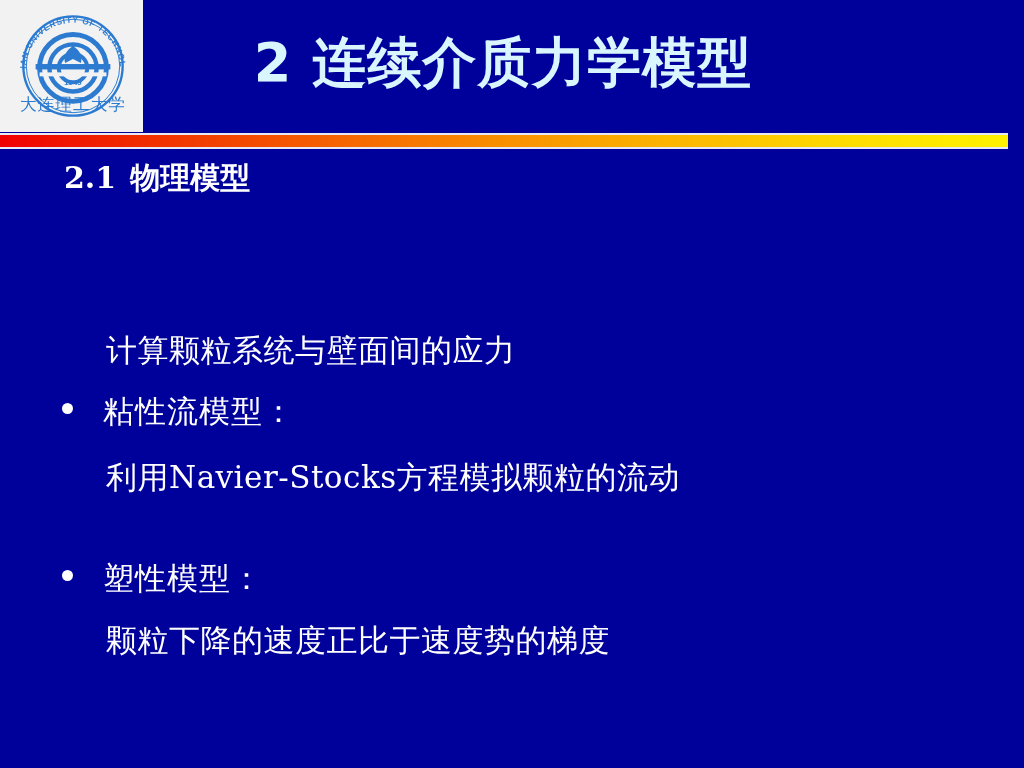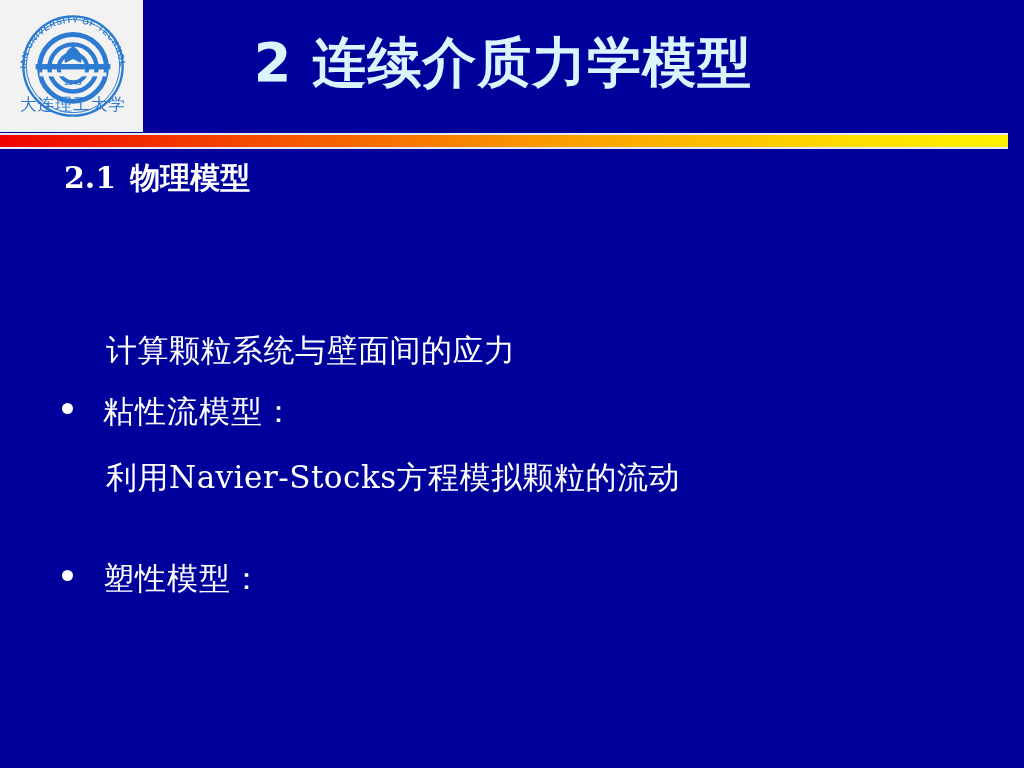--- a/index.html
+++ b/index.html
@@ -193,15 +193,16 @@
     <div class="bullet-row" id="bullet-row-1">
       <span class="bullet-dot"></span>
       <span class="bullet-label">粘性流模型：</span>
     </div>
     <div class="detail-row" id="detail-row-1"><span>利用</span><span class="latin">Navier-Stocks</span><span>方程模拟颗粒的流动</span></div>
 
     <div class="bullet-row" id="bullet-row-2">
       <span class="bullet-dot"></span>
       <span class="bullet-label">塑性模型：</span>
     </div>
+    <div class="detail-row" id="detail-row-2">颗粒下降的速度正比于速度势的梯度</div>
 
   </div>
 </div>
 
 </body></html>

